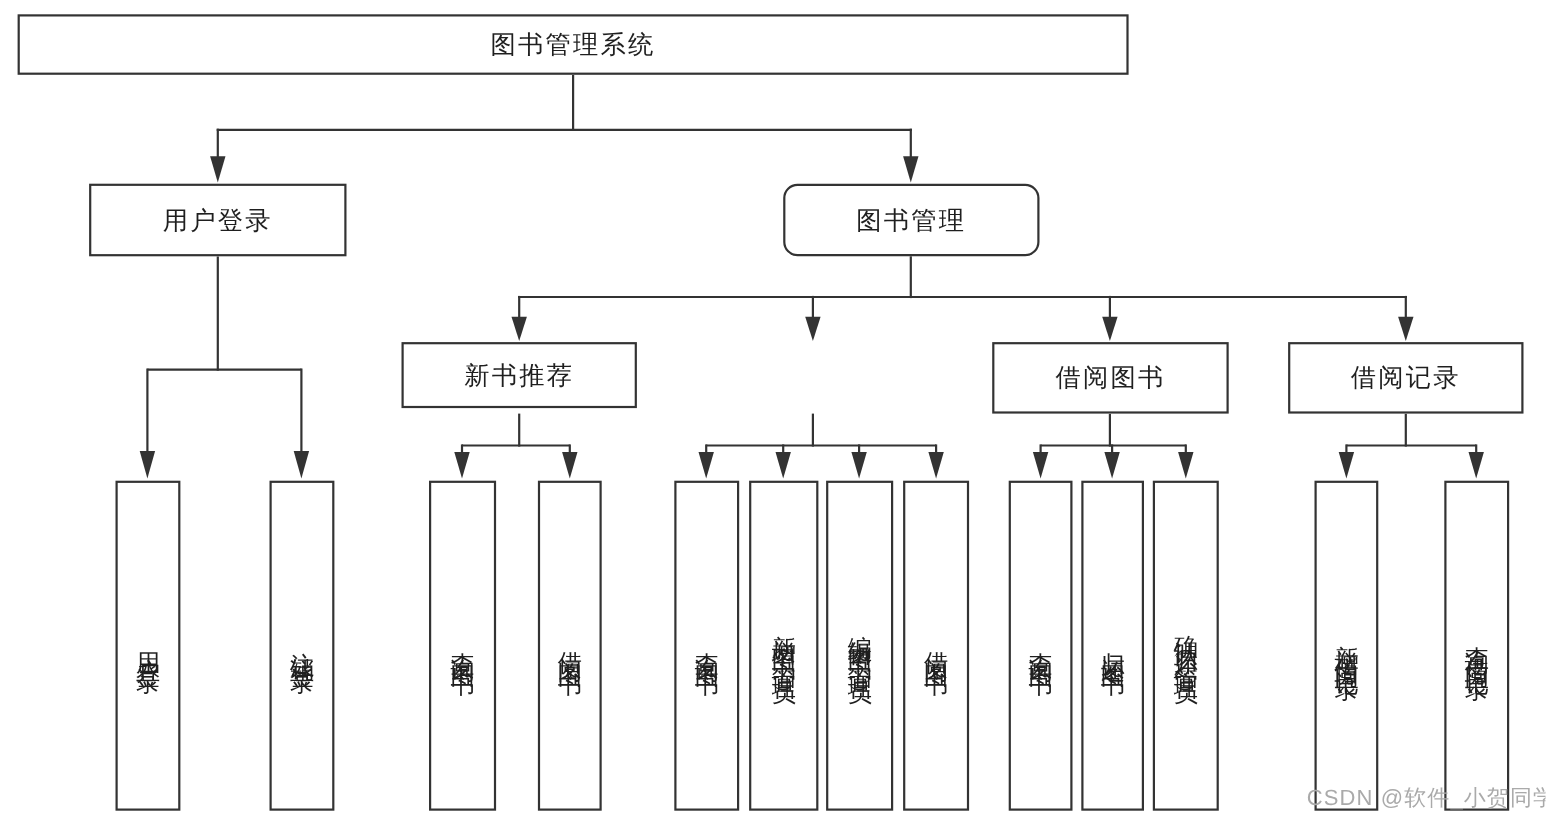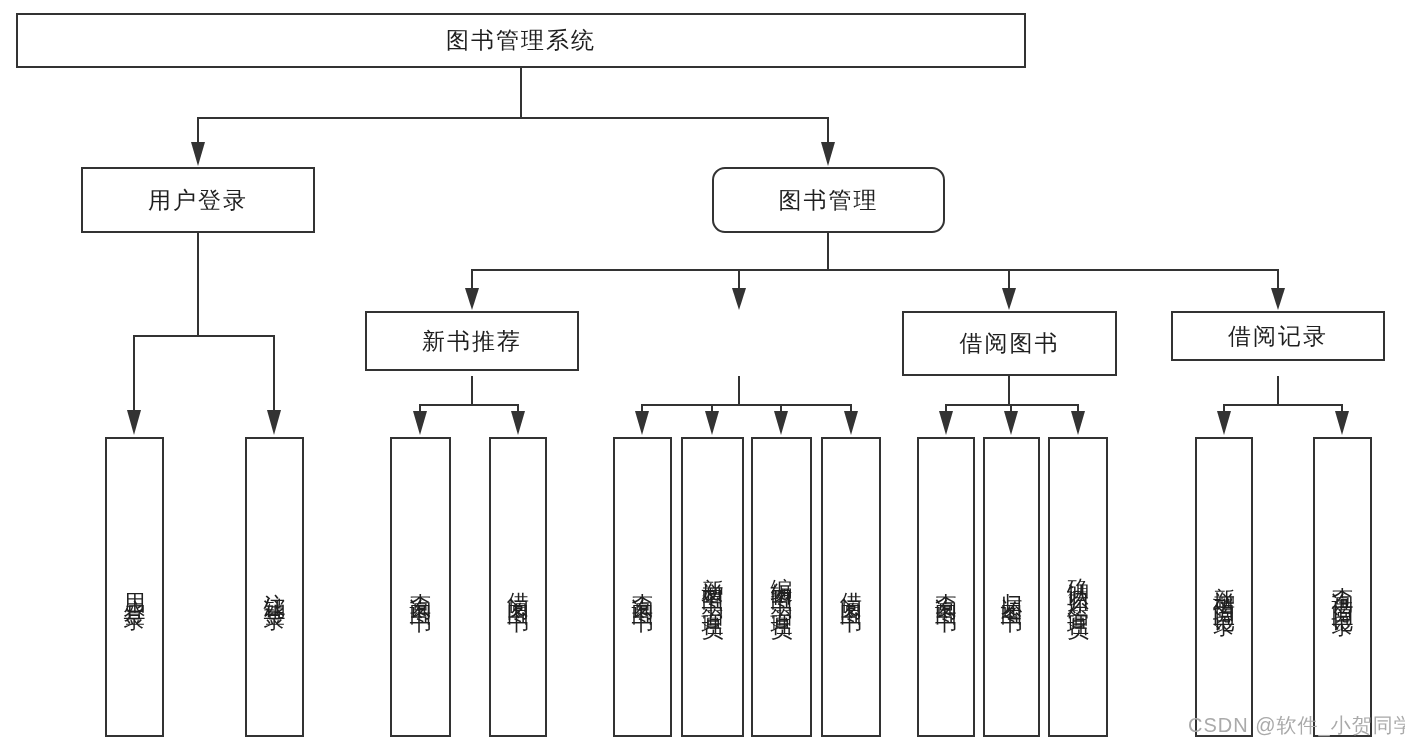--- a/index.html
+++ b/index.html
@@ -120,21 +120,21 @@
   <div class="hbox" style="left:712px;top:167px;width:233px;height:66px;border-radius:13px;">
     <span>图书管理</span>
   </div>
 
   <div class="hbox" style="left:365px;top:311px;width:214px;height:60px;">
     <span>新书推荐</span>
   </div>
   <div class="hbox" style="left:902px;top:311px;width:215px;height:65px;">
     <span>借阅图书</span>
   </div>
-  <div class="hbox" style="left:1171px;top:311px;width:214px;height:50px;">
+  <div class="hbox" style="left:1171px;top:311px;width:214px;height:65px;">
     <span>借阅记录</span>
   </div>
 
   <div class="vbox" style="left:105px;width:59px;">
     <span class="vtext">用户登录</span>
   </div>
   <div class="vbox" style="left:245px;width:59px;">
     <span class="vtext">注销登录</span>
   </div>
 

